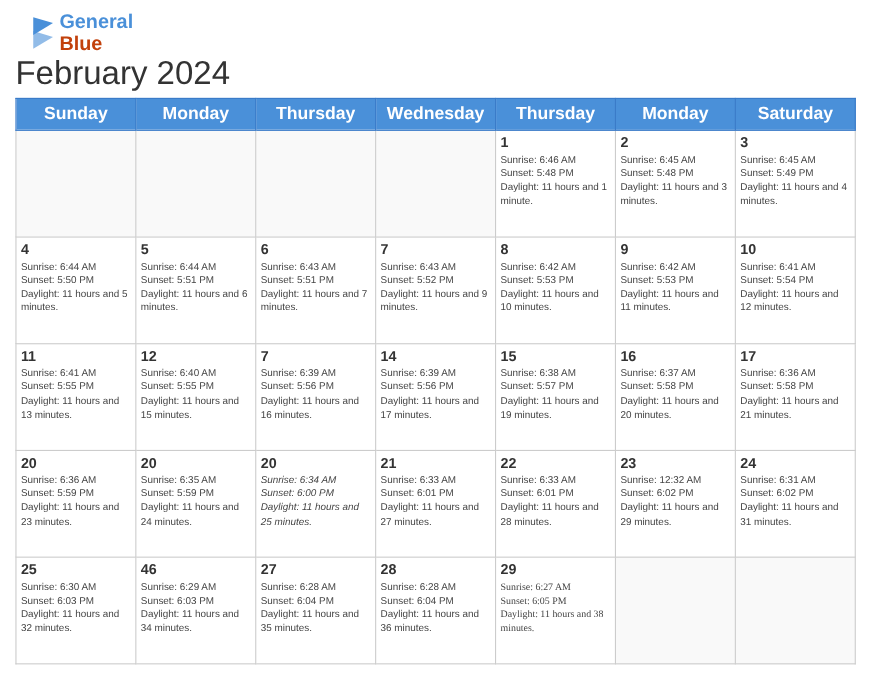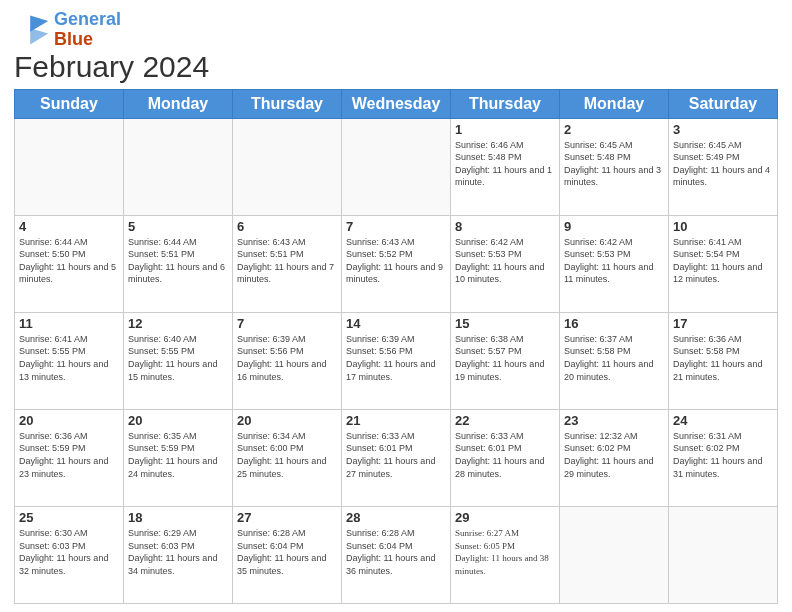--- a/index.html
+++ b/index.html
@@ -248,21 +248,21 @@
 Daylight: 11 hours and 23 minutes.</div>
           </td>
           <td>
             <span class="day-number">20</span>
             <div class="day-info" style="white-space: pre-line;">Sunrise: 6:35 AM
 Sunset: 5:59 PM
 Daylight: 11 hours and 24 minutes.</div>
           </td>
           <td>
             <span class="day-number">20</span>
-            <div class="day-info" style="white-space: pre-line;">Sunrise: 6:34 AM
+            <div class="day-info" style="white-space: pre-line; font-style: italic;">Sunrise: 6:34 AM
 Sunset: 6:00 PM
 Daylight: 11 hours and 25 minutes.</div>
           </td>
           <td>
             <span class="day-number">21</span>
             <div class="day-info" style="white-space: pre-line;">Sunrise: 6:33 AM
 Sunset: 6:01 PM
 Daylight: 11 hours and 27 minutes.</div>
           </td>
           <td>
@@ -285,21 +285,21 @@
           </td>
         </tr>
         <tr>
           <td>
             <span class="day-number">25</span>
             <div class="day-info" style="white-space: pre-line;">Sunrise: 6:30 AM
 Sunset: 6:03 PM
 Daylight: 11 hours and 32 minutes.</div>
           </td>
           <td>
-            <span class="day-number">18</span>
+            <span class="day-number">46</span>
             <div class="day-info" style="white-space: pre-line;">Sunrise: 6:29 AM
 Sunset: 6:03 PM
 Daylight: 11 hours and 34 minutes.</div>
           </td>
           <td>
             <span class="day-number">27</span>
             <div class="day-info" style="white-space: pre-line;">Sunrise: 6:28 AM
 Sunset: 6:04 PM
 Daylight: 11 hours and 35 minutes.</div>
           </td>

